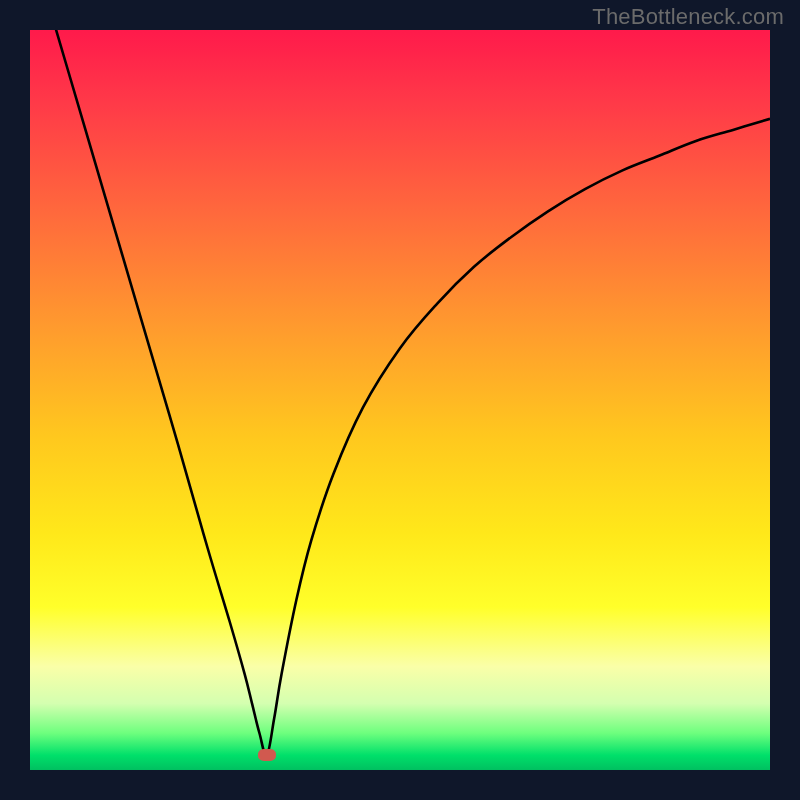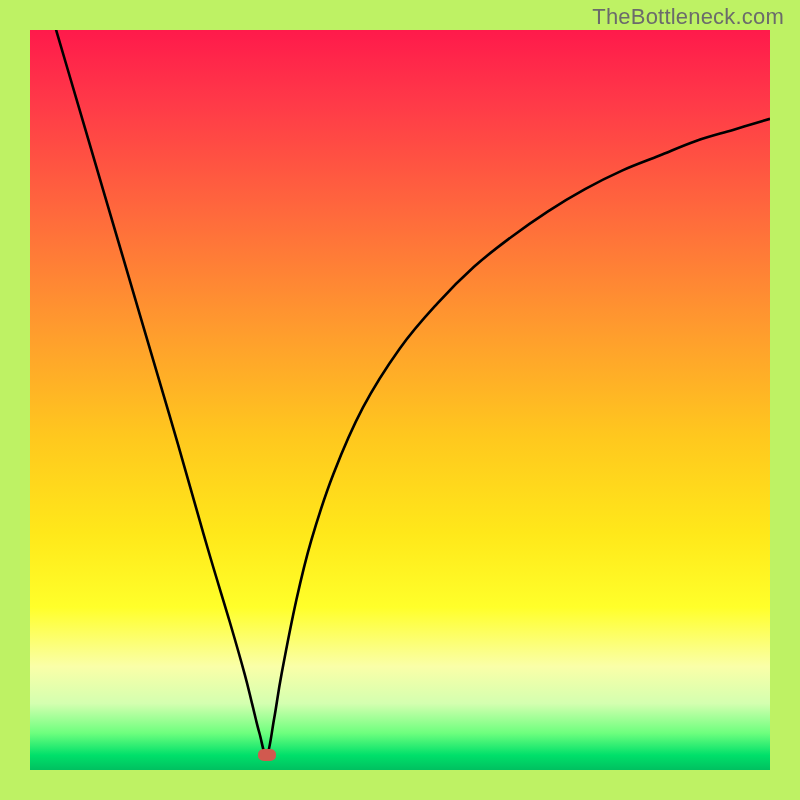--- a/index.html
+++ b/index.html
@@ -7,21 +7,21 @@
     padding: 0;
     width: 800px;
     height: 800px;
     background: #000;
     font-family: Arial, Helvetica, sans-serif;
     overflow: hidden;
   }
   .outer-frame {
     width: 800px;
     height: 800px;
-    background: #bef264;
+    background: #0f172a;
     position: relative;
   }
   .watermark {
     position: absolute;
     top: 4px;
     right: 16px;
     color: #6b6b6b;
     font-size: 22px;
     font-weight: 500;
     letter-spacing: 0.2px;

